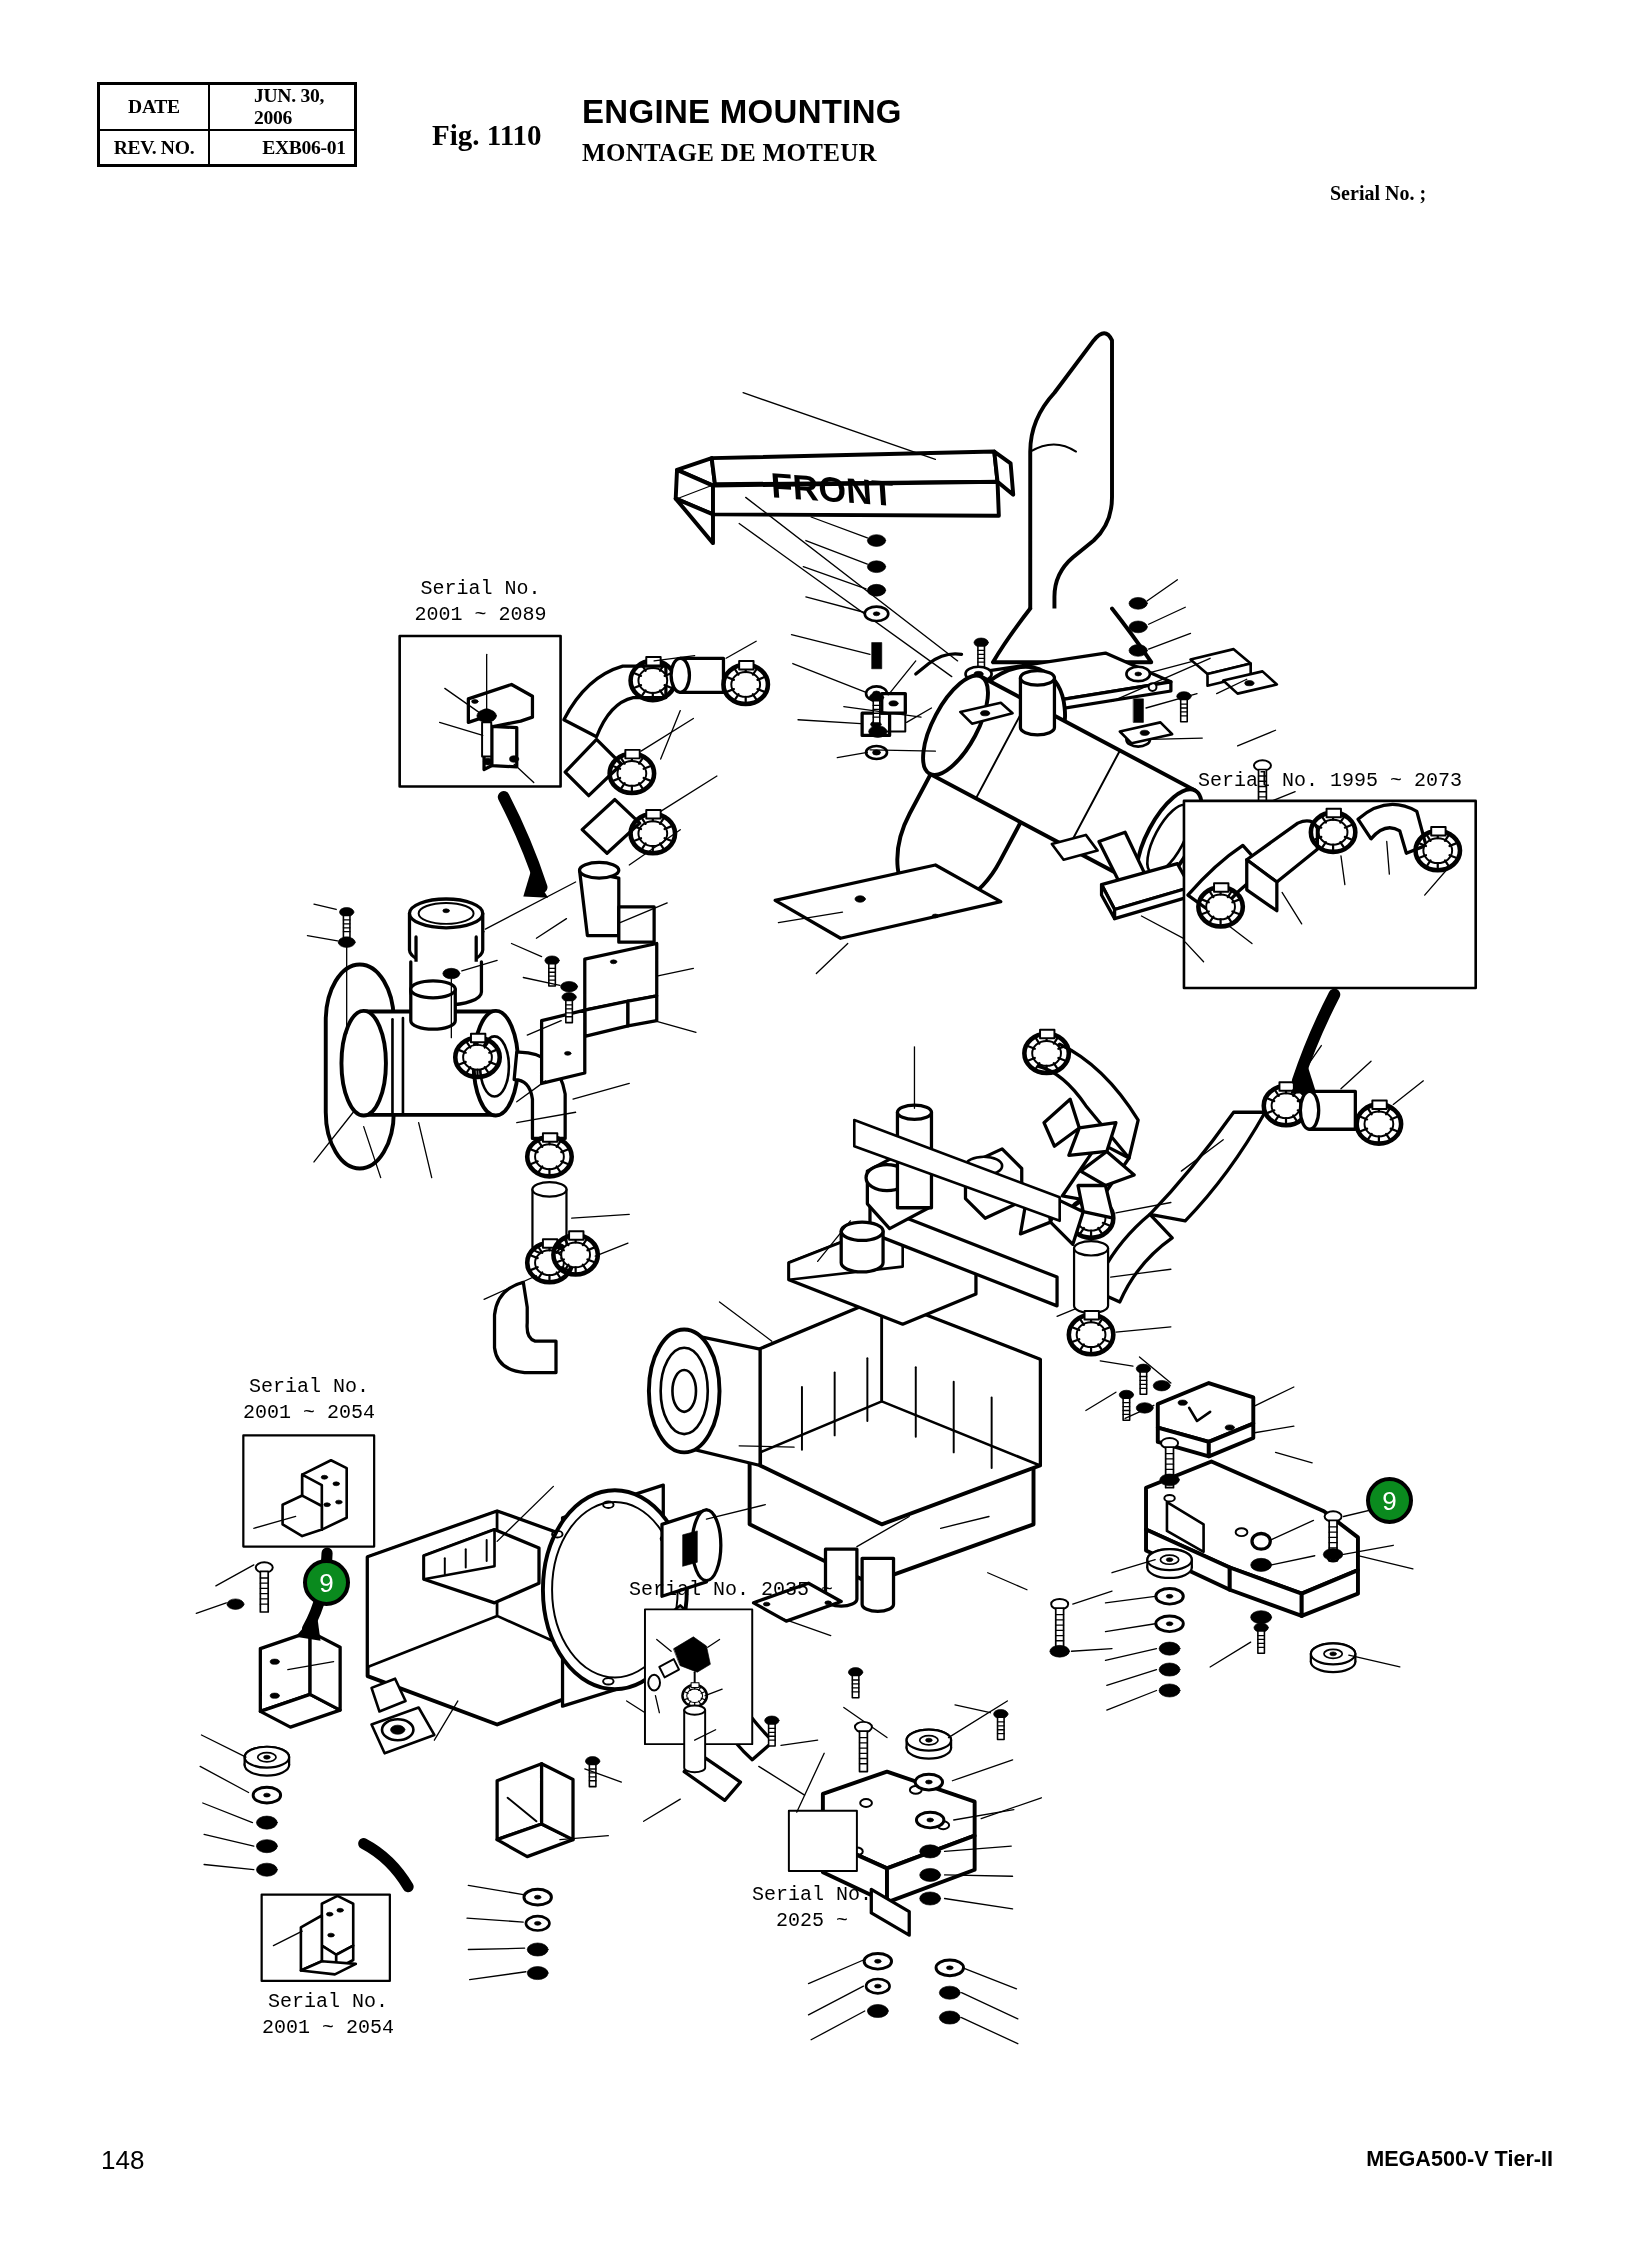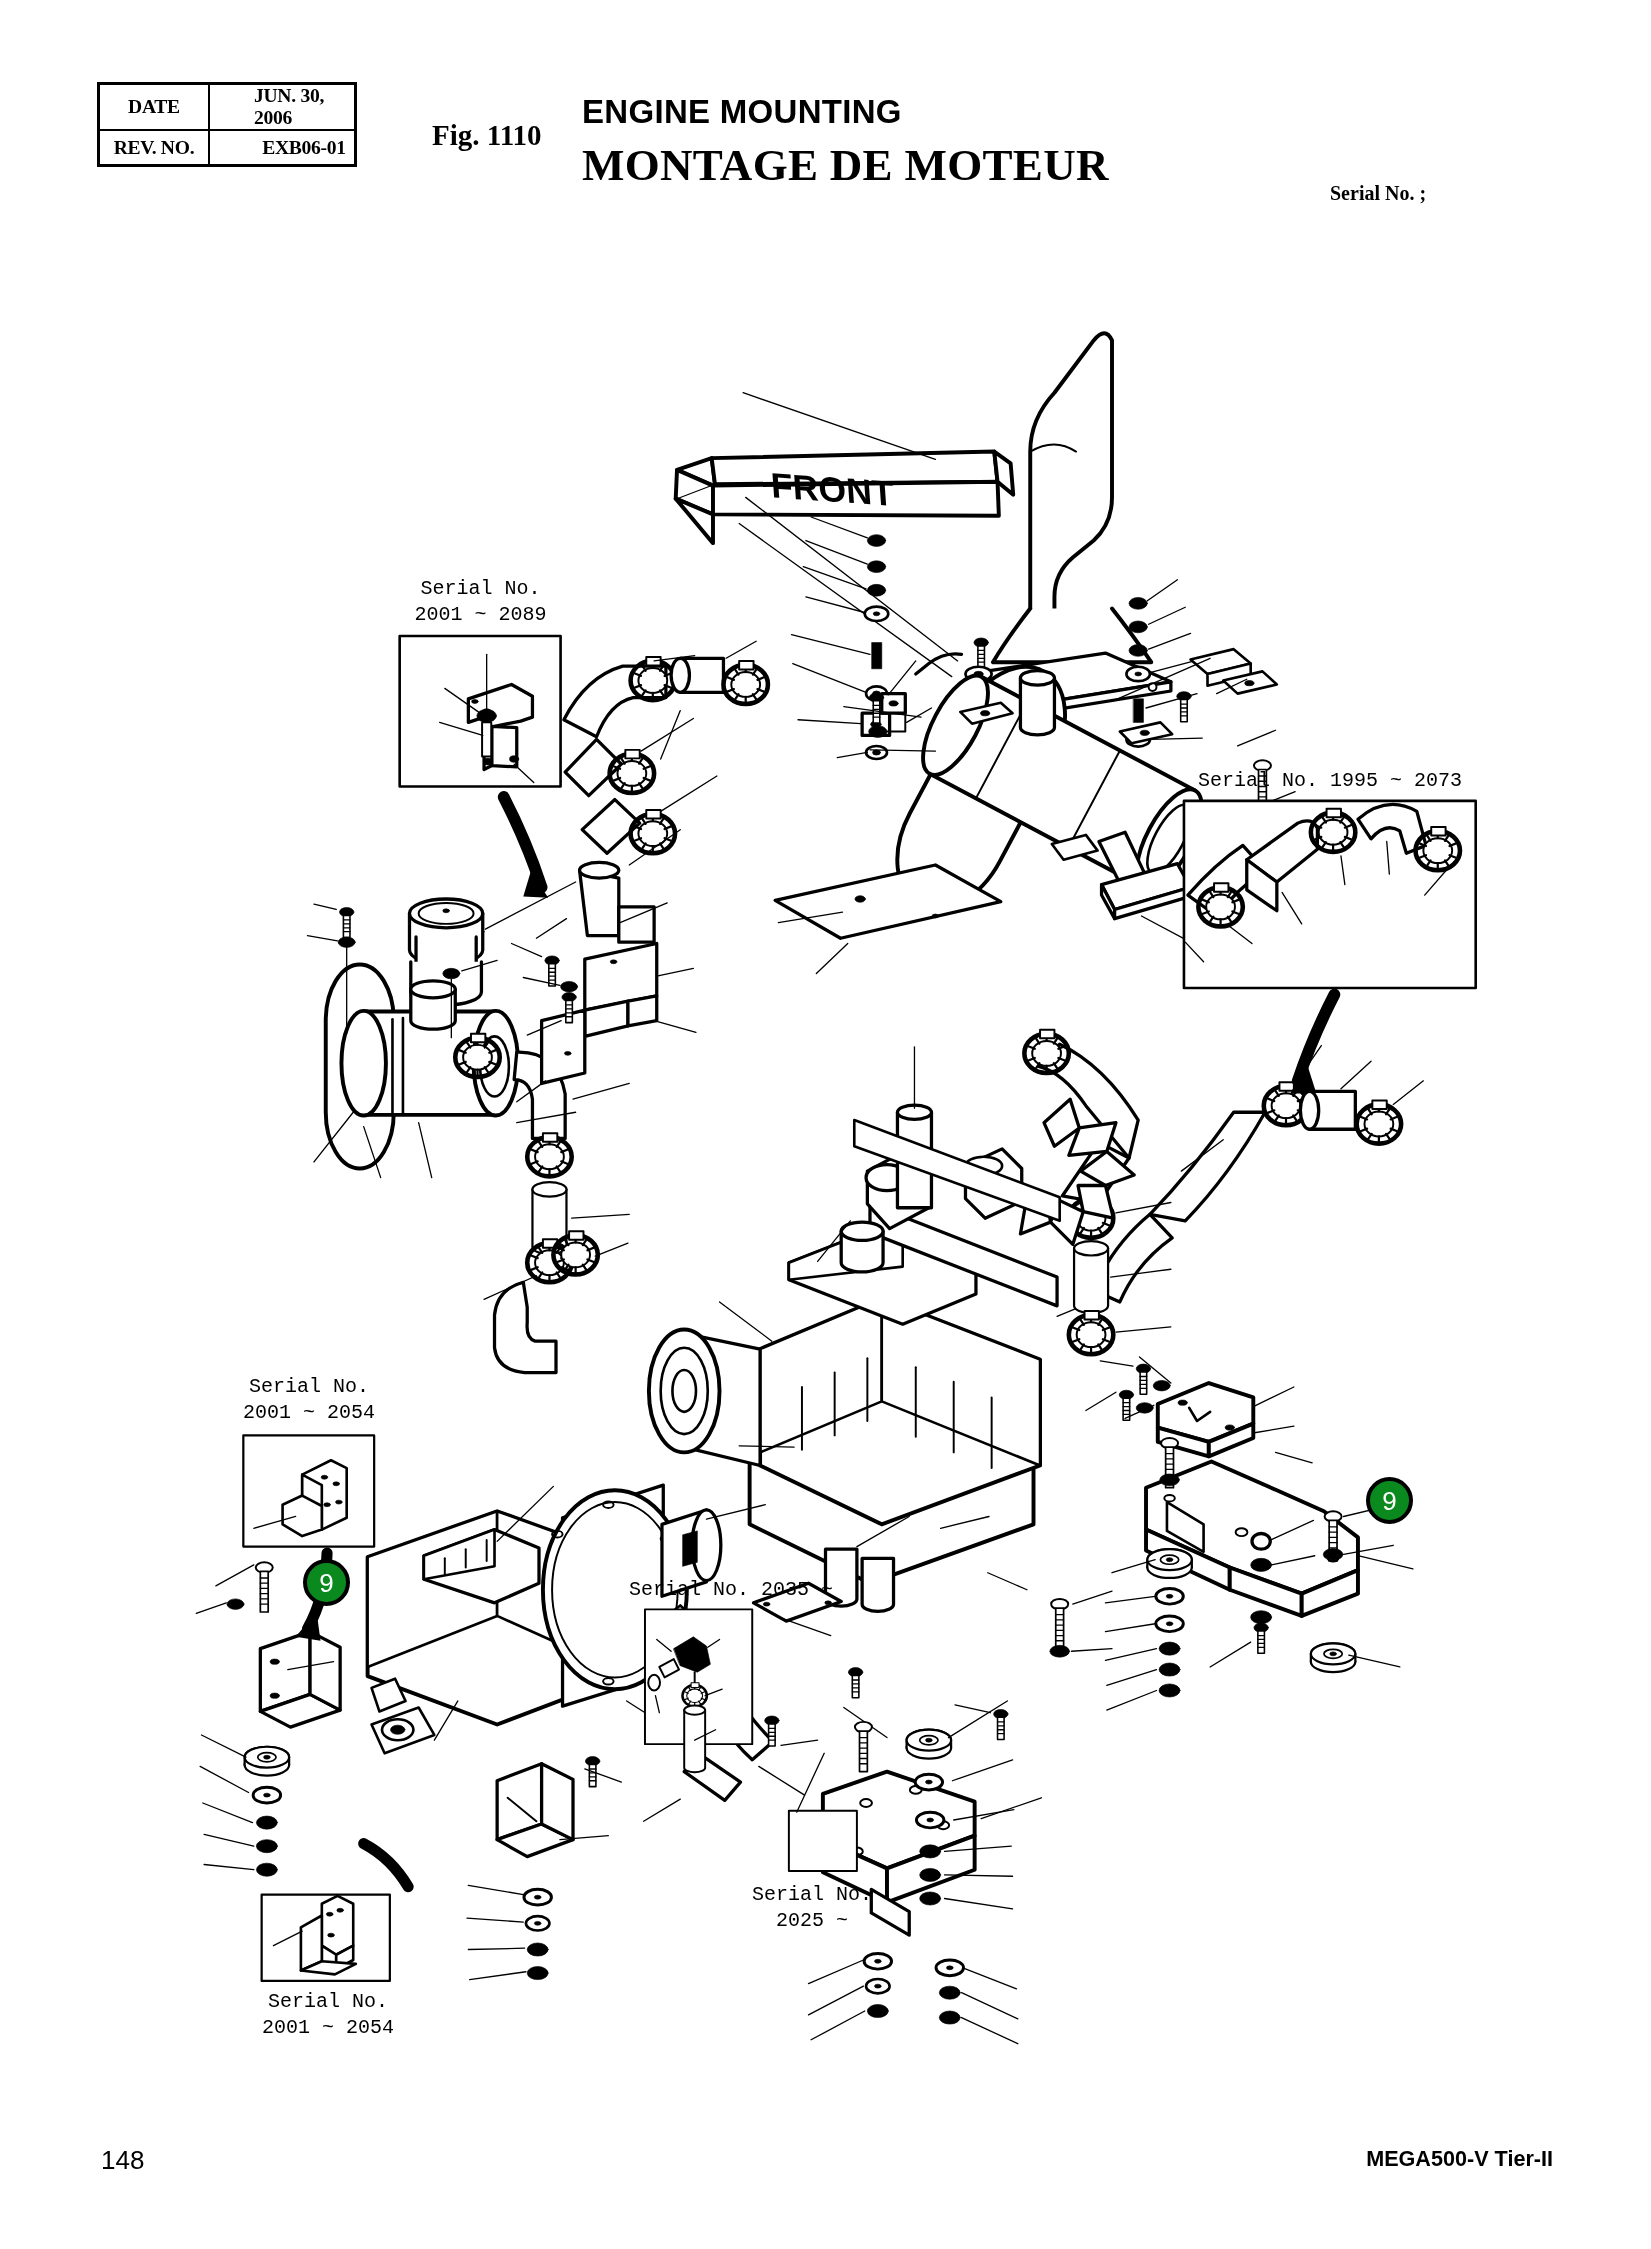--- a/index.html
+++ b/index.html
@@ -18,21 +18,21 @@
   .hdr-cell.k{width:108px;border-right:2px solid #000;}
   .hdr-cell.v{flex:1;padding-left:44px;}
 
   
   .fig-no{position:absolute;left:432px;top:119px;
           font-family:"Liberation Serif",serif;font-weight:bold;font-size:29px;}
   .title-en{position:absolute;left:582px;top:93px;
             font-family:Liberation Sans, sans-serif;font-weight:bold;font-size:33px;
             letter-spacing:0.3px;}
   .title-fr{position:absolute;left:582px;top:139px;
-            font-family:"Liberation Serif",serif;font-weight:bold;font-size:45px;
+            font-family:"Liberation Serif",serif;font-weight:bold;font-size:25px;
             letter-spacing:0.3px;text-align:right;}
   .serial-hdr{position:absolute;left:1330px;top:182px;
               font-family:"Liberation Serif",serif;font-weight:bold;font-size:20px;}
 
   
   .pg-num{position:absolute;left:101px;top:2145px;
           font-family:"Liberation Sans",sans-serif;font-weight:normal;font-size:26px;}
   .model{position:absolute;right:98px;top:2146px;
          font-family:"Liberation Sans",sans-serif;font-weight:bold;font-size:21.6px;}
 

